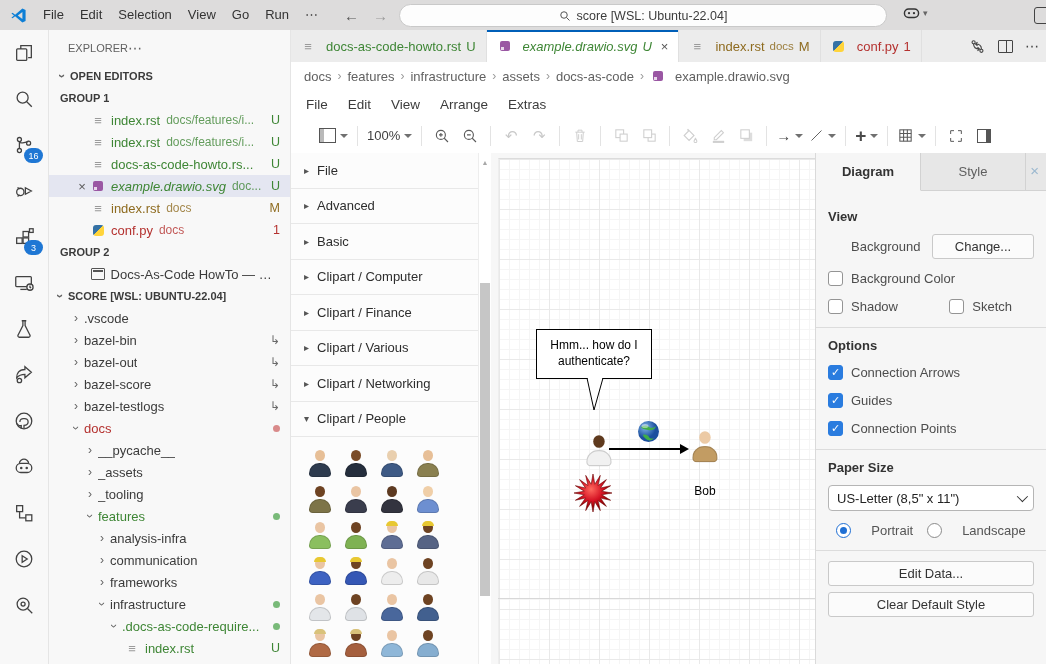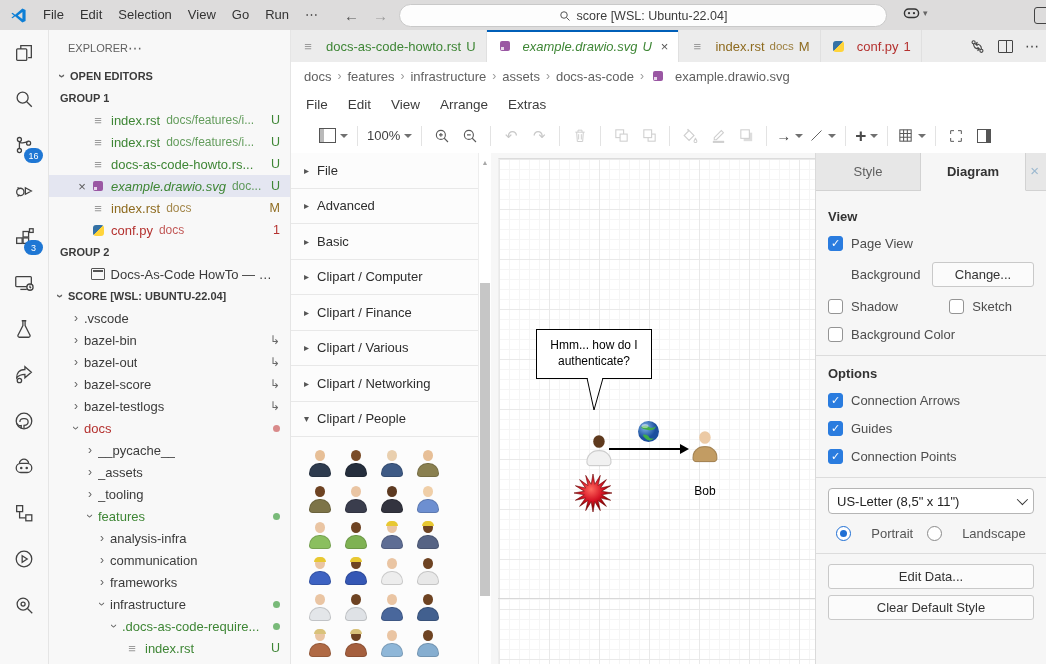--- a/index.html
+++ b/index.html
@@ -890,60 +890,57 @@
 
       <div class="vscroll">
         <span class="arr">▲</span>
         <span class="thumb"></span>
       </div>
     </div>
   </div>
 
   <div class="fmt">
     <div class="fmt-tabs">
+      <div class="ftab on">Diagram</div>
       <div class="ftab">Style</div>
-      <div class="ftab on">Diagram</div>
       <span class="fclose">×</span>
     </div>
     <div class="fbody">
       <div class="fsec-title">View</div>
-      <div class="frow">
-        <span class="cb on"></span>
-        <span class="flabel">Page View</span>
-      </div>
       <div class="frow" style="padding-left:23px;">
         <span class="flabel">Background</span>
         <span class="fbtn change">Change...</span>
+      </div>
+      <div class="frow">
+        <span class="cb"></span>
+        <span class="flabel">Background Color</span>
       </div>
       <div class="frow">
         <span class="cb"></span>
         <span class="flabel">Shadow</span>
         <span class="fspace"></span>
         <span class="cb"></span>
         <span class="flabel" style="margin-right:22px;">Sketch</span>
       </div>
-      <div class="frow">
-        <span class="cb"></span>
-        <span class="flabel">Background Color</span>
-      </div>
       <div class="fsep"></div>
       <div class="fsec-title">Options</div>
       <div class="frow">
         <span class="cb on"></span>
         <span class="flabel">Connection Arrows</span>
       </div>
       <div class="frow">
         <span class="cb on"></span>
         <span class="flabel">Guides</span>
       </div>
       <div class="frow">
         <span class="cb on"></span>
         <span class="flabel">Connection Points</span>
       </div>
       <div class="fsep"></div>
+      <div class="fsec-title">Paper Size</div>
       <div class="fselect">
         <span>US-Letter (8,5" x 11")</span>
         <span class="selchev"></span>
       </div>
       <div class="radios">
         <span class="rd on"></span>
         <span>Portrait</span>
         <span class="rd"></span>
         <span>Landscape</span>
       </div>

